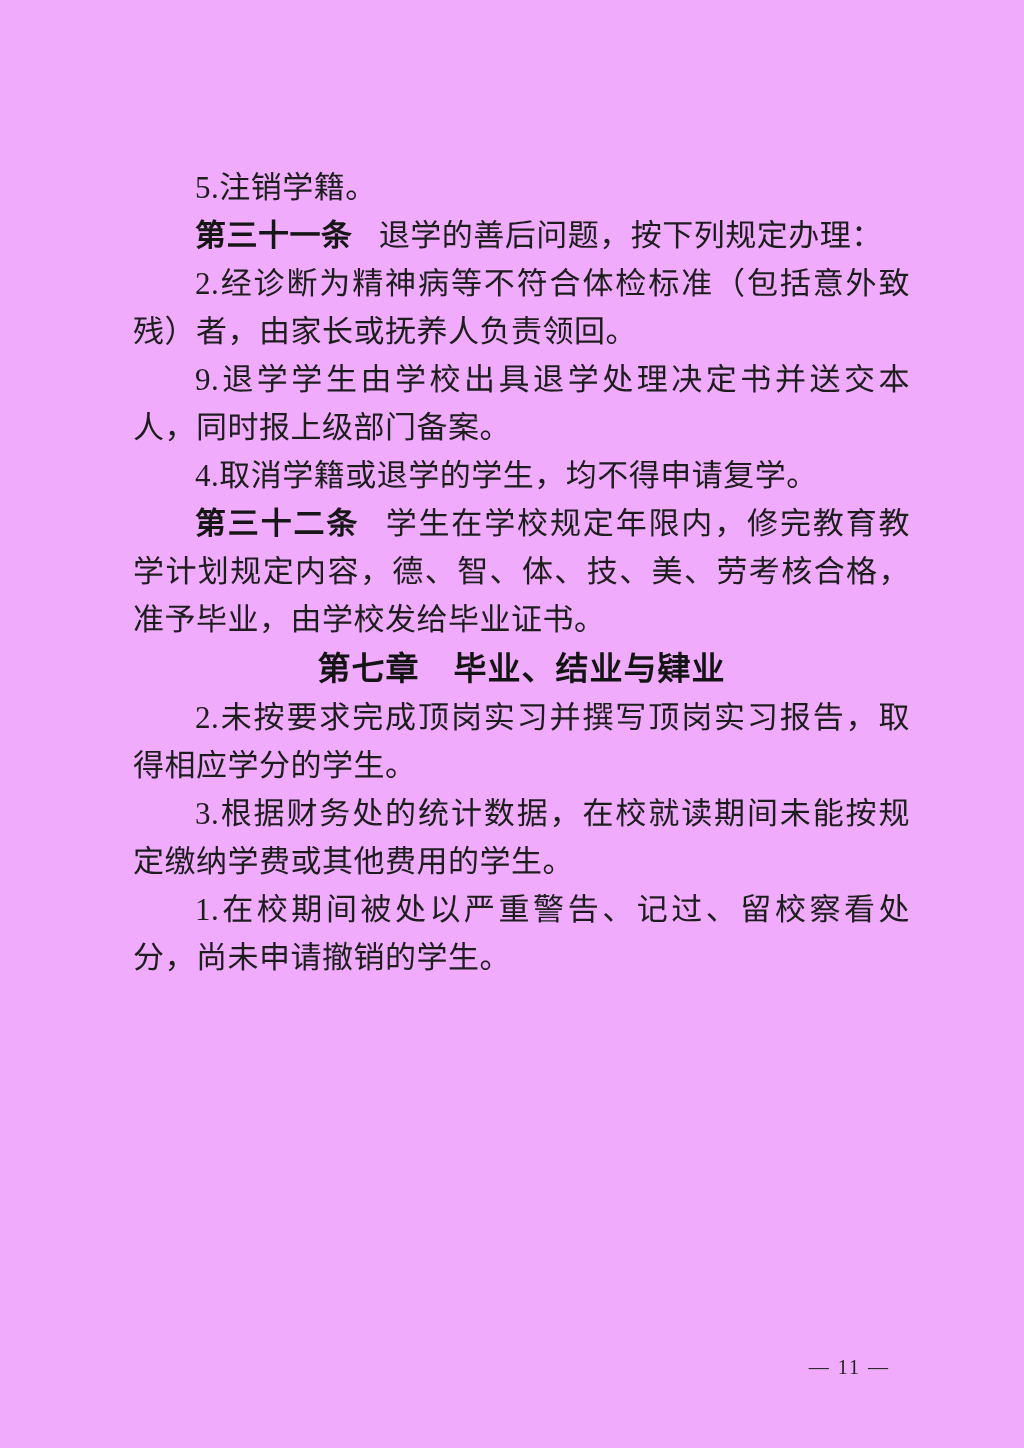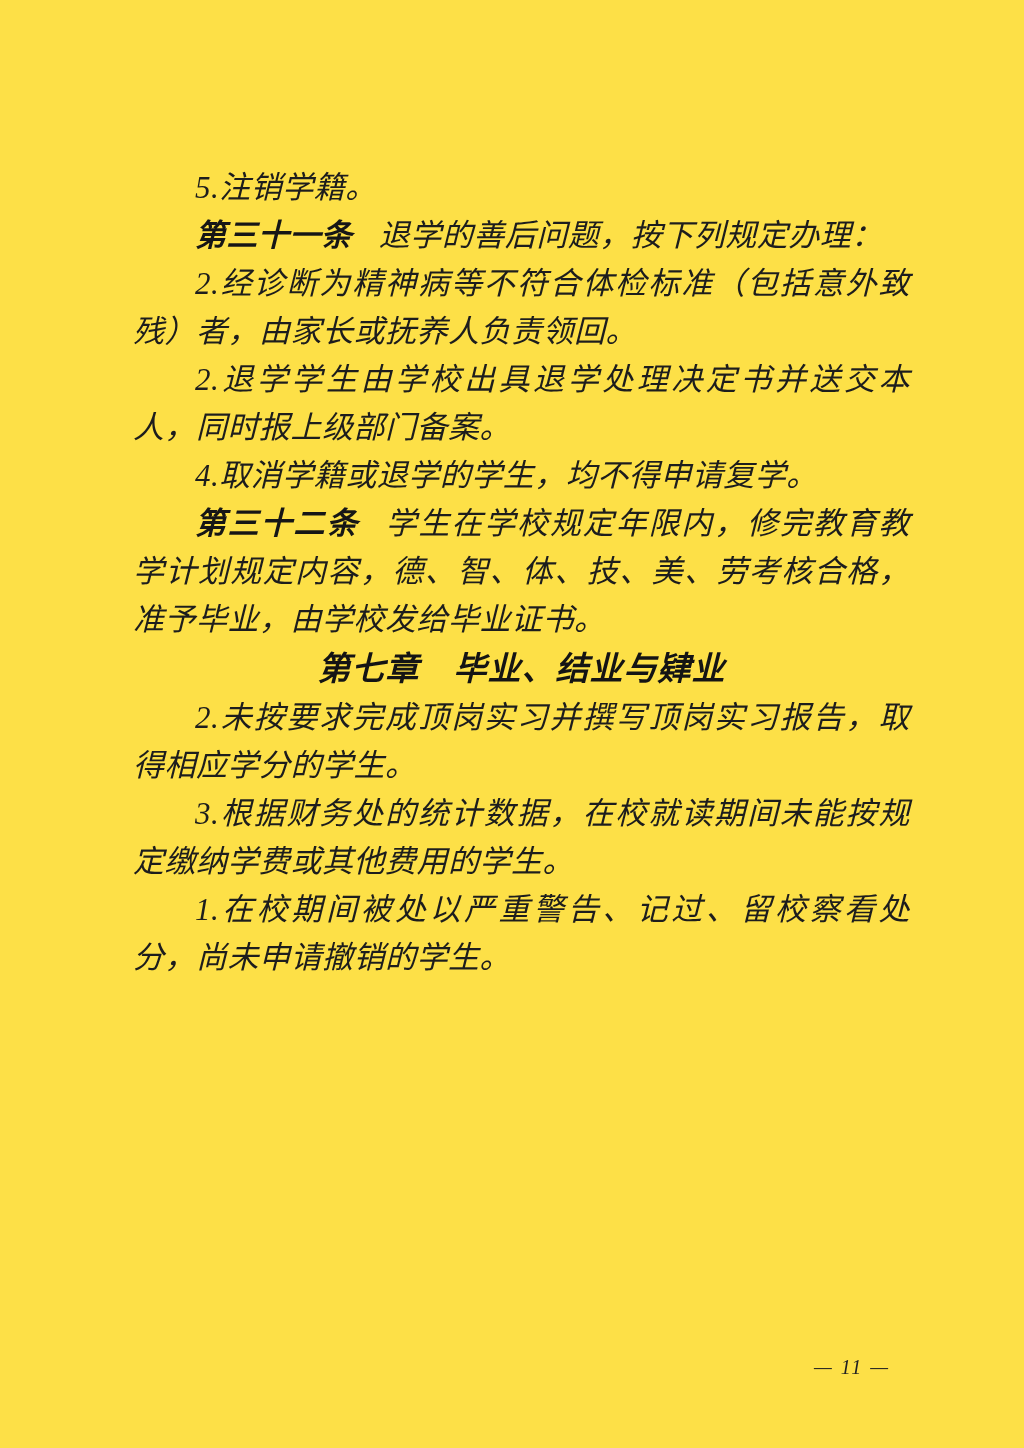--- a/index.html
+++ b/index.html
@@ -11,22 +11,21 @@
     height: 1448px;
     background: #ffffff;
     position: relative;
     overflow: hidden;
     font-family: "Liberation Serif", "DejaVu Serif", serif;
     color: #1d1d1d;
   }
   .page {
     position: absolute;
     inset: 0;
-    background: #fde047;
-    font-style: italic;
+    background: #f0abfc;
   }
   .content {
     position: absolute;
     left: 133px;
     top: 164px;
     width: 777px;
   }
   .para {
     margin: 0;
     font-size: 31px;
@@ -66,21 +65,21 @@
   }
 </style>
 </head>
 <body>
 
 <div class="page">
   <div class="content" id="doc-body">
       <p class="para body">5.注销学籍。</p>
       <p class="para article"><span class="lead">第三十一条</span><span>退学的善后问题，按下列规定办理：</span></p>
       <p class="para body">2.经诊断为精神病等不符合体检标准（包括意外致残）者，由家长或抚养人负责领回。</p>
-      <p class="para body">2.退学学生由学校出具退学处理决定书并送交本人，同时报上级部门备案。</p>
+      <p class="para body">9.退学学生由学校出具退学处理决定书并送交本人，同时报上级部门备案。</p>
       <p class="para body">4.取消学籍或退学的学生，均不得申请复学。</p>
       <p class="para article"><span class="lead">第三十二条</span><span>学生在学校规定年限内，修完教育教学计划规定内容，德、智、体、技、美、劳考核合格，准予毕业，由学校发给毕业证书。</span></p>
       <p class="para chapter">第七章　毕业、结业与肄业</p>
       <p class="para body">2.未按要求完成顶岗实习并撰写顶岗实习报告，取得相应学分的学生。</p>
       <p class="para body">3.根据财务处的统计数据，在校就读期间未能按规定缴纳学费或其他费用的学生。</p>
       <p class="para body">1.在校期间被处以严重警告、记过、留校察看处分，尚未申请撤销的学生。</p>
     </div>
   <div class="footer">— 11 —</div>
 </div>
 

